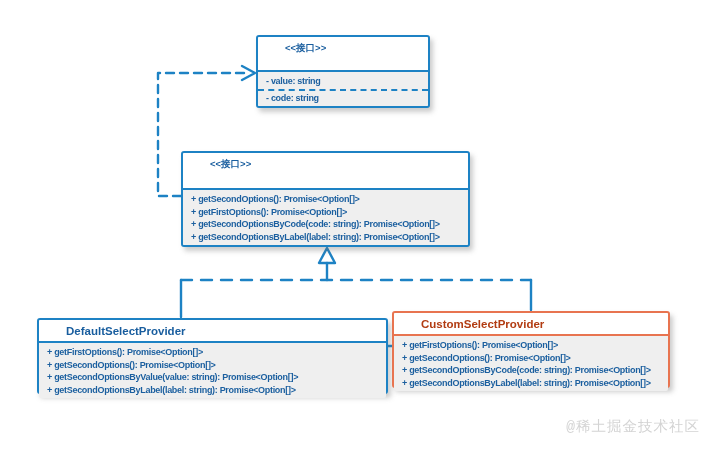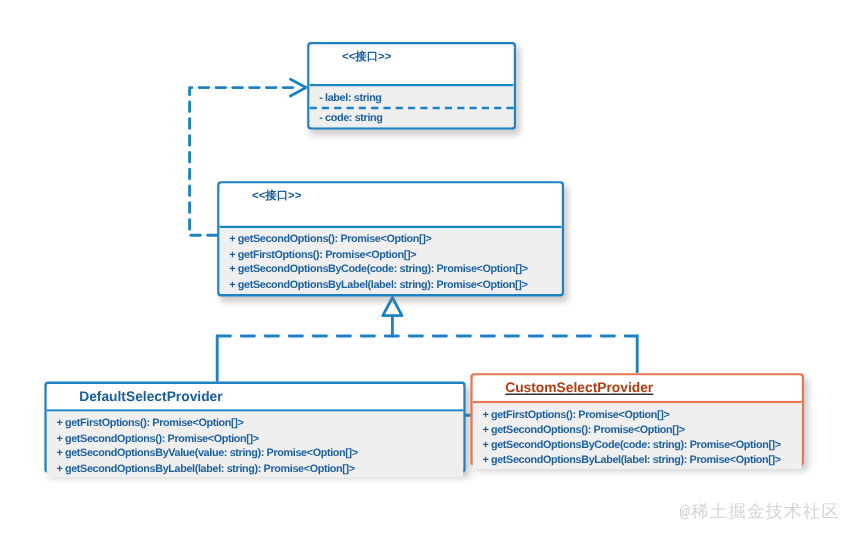--- a/index.html
+++ b/index.html
@@ -60,21 +60,21 @@
       <path d="M392,346 L382,346 L382,352 L345,352"></path>
       <path d="M345,345 L331,352 L345,359 Z" fill="#ffffff"></path>
     </g>
   </svg>
 
   <div class="uml-box blue" style="left:256px;top:35px;width:174px;height:73px;">
     <div class="title-comp" style="height:37px;">
       <div class="stereotype">&lt;&lt;接口&gt;&gt;</div>
     </div>
     <div class="body-comp">
-      <div class="member">- label: string</div>
+      <div class="member">- value: string</div>
       <div class="dash-sep"></div>
       <div class="member">- code: string</div>
     </div>
   </div>
 
   <div class="uml-box blue" style="left:181px;top:151px;width:289px;height:96px;">
     <div class="title-comp" style="height:39px;">
       <div class="stereotype">&lt;&lt;接口&gt;&gt;</div>
     </div>
     <div class="body-comp">
@@ -91,21 +91,21 @@
     </div>
     <div class="body-comp">
       <div class="member">+ getFirstOptions(): Promise&lt;Option[]&gt;</div>
       <div class="member">+ getSecondOptions(): Promise&lt;Option[]&gt;</div>
       <div class="member">+ getSecondOptionsByValue(value: string): Promise&lt;Option[]&gt;</div>
       <div class="member">+ getSecondOptionsByLabel(label: string): Promise&lt;Option[]&gt;</div>
     </div>
   </div>
 
   <div class="uml-box orange" style="left:392px;top:311px;width:278px;height:77px;">
-    <div class="title-comp name-only" style="height:25px;text-decoration:underline;">
+    <div class="title-comp name-only" style="height:25px;">
       <div class="class-name">CustomSelectProvider</div>
     </div>
     <div class="body-comp">
       <div class="member">+ getFirstOptions(): Promise&lt;Option[]&gt;</div>
       <div class="member">+ getSecondOptions(): Promise&lt;Option[]&gt;</div>
       <div class="member">+ getSecondOptionsByCode(code: string): Promise&lt;Option[]&gt;</div>
       <div class="member">+ getSecondOptionsByLabel(label: string): Promise&lt;Option[]&gt;</div>
     </div>
   </div>
 

